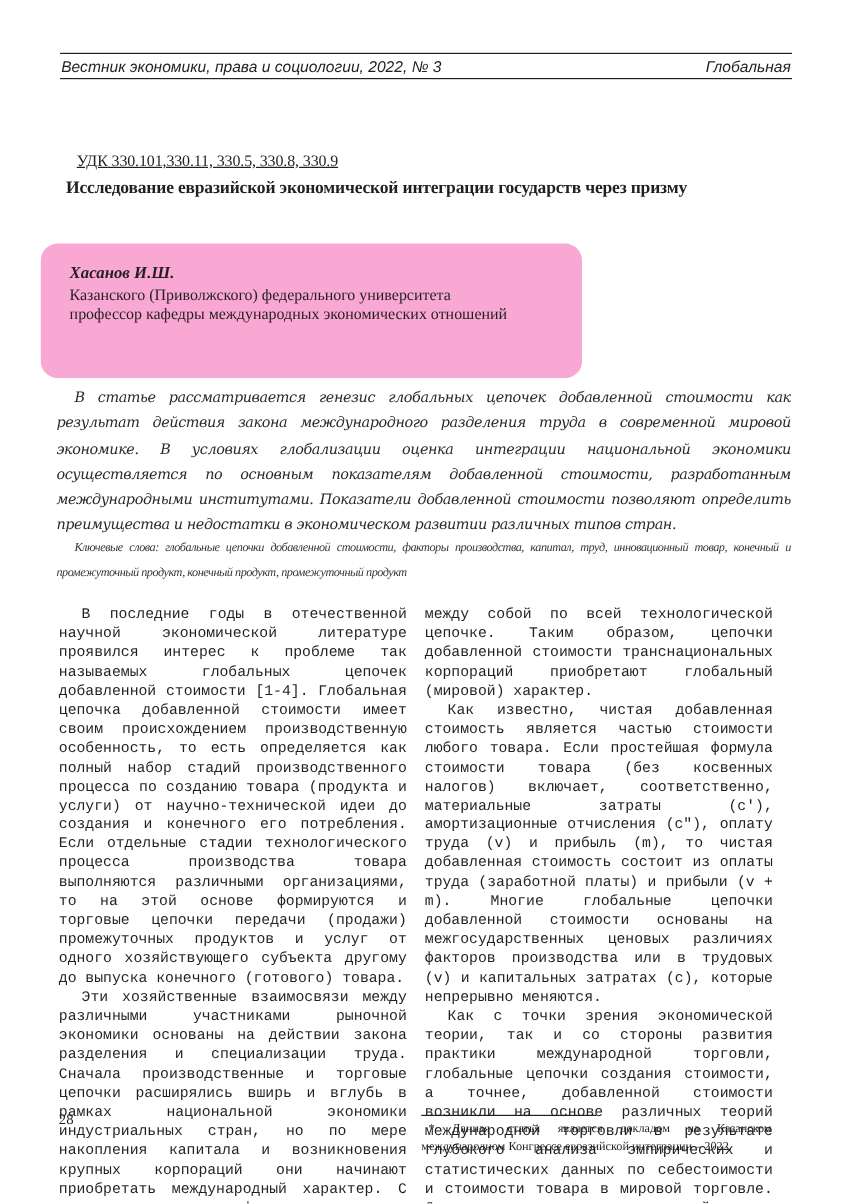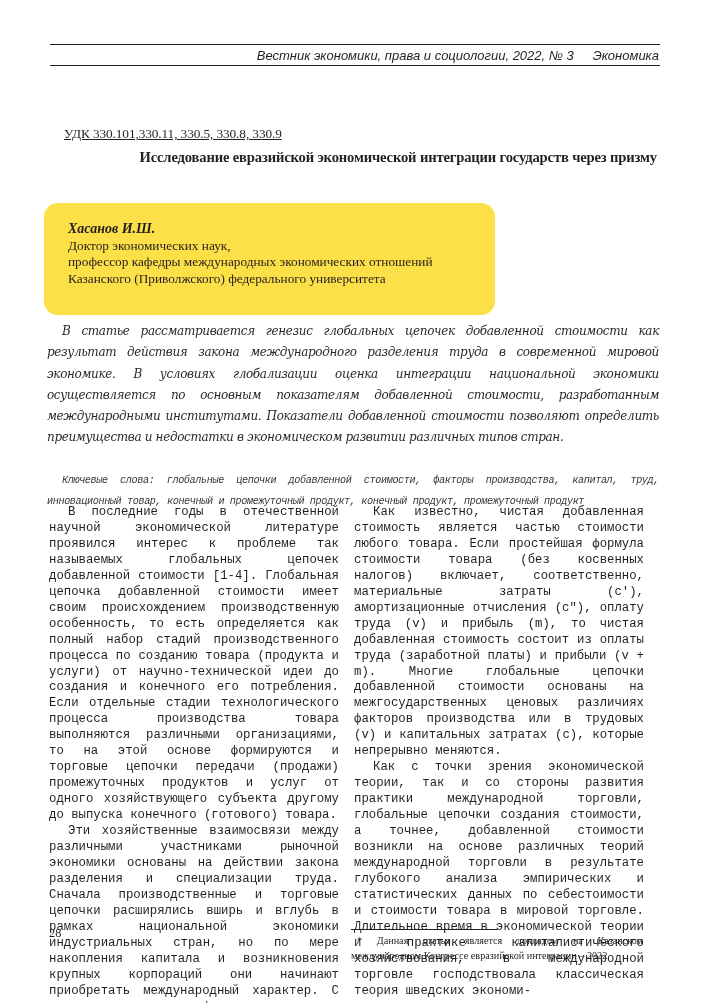--- a/index.html
+++ b/index.html
@@ -1,48 +1,48 @@
 <!DOCTYPE html>
 <html><head>
   <meta charset="utf-8">
   <style>
     html, body { margin: 0; padding: 0; background: #ffffff; }
     body { width: 709px; height: 1003px; position: relative; overflow: hidden; color: #231f20; }
     .header {
       position: absolute; left: 50px; top: 44px; width: 610px; height: 22px;
       border-top: 1.3px solid #231f20; border-bottom: 1.3px solid #231f20;
       font-family: "Liberation Sans", sans-serif; font-style: italic; font-size: 13px;
-      display: flex; justify-content: flex-end; align-items: center; box-sizing: border-box;
+      display: flex; justify-content: space-between; align-items: center; box-sizing: border-box;
       padding: 0 1px;
       gap: 19px;
     }
     .udk {
       position: absolute; left: 64px; top: 126px;
       font-family: "Liberation Serif", serif; font-size: 13.3px; letter-spacing: -0.1px; text-decoration: underline;
     }
     .title {
-      position: absolute; left: 55px; top: 148px; width: 602px; text-align: right;
+      position: absolute; left: 55px; top: 148px; width: 602px; text-align: left;
       font-family: "Liberation Serif", serif; font-weight: bold; font-size: 14.6px; line-height: 19px;
       letter-spacing: -0.15px;
     }
     .author-box {
-      position: absolute; left: 44px; top: 203px; width: 451px; height: 112px;
-      background: #fde047; border-radius: 14px; box-sizing: border-box;
+      position: absolute; left: 34px; top: 203px; width: 451px; height: 112px;
+      background: #f9a8d4; border-radius: 14px; box-sizing: border-box;
       padding: 18px 0 0 24px;
       font-family: "Liberation Serif", serif; font-size: 13.3px; line-height: 16.6px;
     }
     .author-name { font-weight: bold; font-style: italic; font-size: 14px; }
     .abstract {
       position: absolute; left: 47px; top: 321px; width: 612px;
       font-family: "DejaVu Serif", serif; font-style: italic; font-size: 12px; line-height: 21.3px;
       text-align: justify; text-indent: 15px; letter-spacing: -0.35px; color: #2b2728;
     }
     .keywords {
-      position: absolute; left: 47px; top: 470px; width: 612px;
-      font-family: Liberation Mono, monospace; font-style: italic; font-size: 10.2px; line-height: 21px;
+      position: absolute; left: 47px; top: 446px; width: 612px;
+      font-family: Liberation Serif, serif; font-style: italic; font-size: 10.2px; line-height: 21px;
       text-align: justify; text-indent: 15px; letter-spacing: -0.4px; color: #3a3637;
     }
     .col {
       position: absolute; top: 505px; width: 290px;
       font-family: Liberation Mono, monospace; font-size: 12.3px; line-height: 15.95px;
       text-align: justify; hyphens: manual; color: #231f20;
     }
     .col p { margin: 0; text-indent: 19px; }
     .col p.cont { text-indent: 0; }
     .col-left { left: 49px; }
@@ -59,46 +59,46 @@
     .page-number {
       position: absolute; left: 49px; top: 926px;
       font-family: "Liberation Serif", serif; font-size: 12.3px;
     }
   </style>
 </head>
 <body>
 
 <div class="header">
   <span>Вестник экономики, права и социологии, 2022, № 3</span>
-  <span>Экономика</span>
+  <span>Глобальная</span>
 </div>
 
 <div class="udk">УДК 330.101,330.11, 330.5, 330.8, 330.9</div>
 
 <div class="title">
   <div>Исследование евразийской экономической интеграции государств через призму</div>
 </div>
 
 <div class="author-box">
   <div class="author-name">Хасанов И.Ш.</div>
-  <div>Доктор экономических наук,</div>
+  <div>Казанского (Приволжского) федерального университета</div>
   <div>профессор кафедры международных экономических отношений</div>
-  <div>Казанского (Приволжского) федерального университета</div>
 </div>
 
 <div class="abstract">В статье рассматривается генезис глобальных цепочек добавленной стоимости как результат действия закона международного разделения труда в современной мировой экономике. В условиях глобализации оценка интеграции национальной экономики осуществляется по основным показателям добавленной стоимости, разработанным международными институтами. Показатели добавленной стоимости позволяют определить преимущества и недостатки в экономическом развитии различных типов стран.</div>
 
 <div class="keywords">Ключевые слова: глобальные цепочки добавленной стоимости, факторы производства, капитал, труд, инновационный товар, конечный и промежуточный продукт, конечный продукт, промежуточный продукт</div>
 
 <div class="col col-left">
   <p>В последние годы в отечественной научной экономической литературе проявился интерес к проблеме так называемых глобальных цепочек добавленной стоимости [1-4]. Глобальная цепочка добавленной стоимости имеет своим происхождением производственную особенность, то есть определяется как полный набор стадий производственного процесса по созданию товара (продукта и услуги) от научно-технической идеи до создания и конечного его потребления. Если отдельные стадии технологического процесса производства товара выполняются различными организациями, то на этой основе формируются и торговые цепочки передачи (продажи) промежуточных продуктов и услуг от одного хозяйствующего субъекта другому до выпуска конечного (готового) товара.</p>
   <p>Эти хозяйственные взаимосвязи между различными участниками рыночной экономики основаны на действии закона разделения и специализации труда. Сначала производственные и торговые цепочки расширялись вширь и вглубь в рамках национальной экономики индустриальных стран, но по мере накопления капитала и возникновения крупных корпораций они начинают приобретать международный характер. С открытием своих филиалов крупные национальные монополии ведущих стран перерастают в транснациональные корпорации. Кроме этого, транснациональные компании расширяют производственное и торговое сотрудничество</p>
 </div>
 
 <div class="col col-right">
+  <p class="cont">между собой по всей технологической цепочке. Таким образом, цепочки добавленной стоимости транснациональных корпораций приобретают глобальный (мировой) характер.</p>
   <p>Как известно, чистая добавленная стоимость является частью стоимости любого товара. Если простейшая формула стоимости товара (без косвенных налогов) включает, соответственно, материальные затраты (c′), амортизационные отчисления (c″), оплату труда (v) и прибыль (m), то чистая добавленная стоимость состоит из оплаты труда (заработной платы) и прибыли (v + m). Многие глобальные цепочки добавленной стоимости основаны на межгосударственных ценовых различиях факторов производства или в трудовых (v) и капитальных затратах (c), которые непрерывно меняются.</p>
   <p>Как с точки зрения экономической теории, так и со стороны развития практики международной торговли, глобальные цепочки создания стоимости, а точнее, добавленной стоимости возникли на основе различных теорий международной торговли в результате глубокого анализа эмпирических и статистических данных по себестоимости и стоимости товара в мировой торговле. Длительное время в экономической теории и практике капиталистического хозяйствования, в международной торговле господствовала классическая теория шведских экономи-</p>
 </div>
 
 <div class="footnote-rule"></div>
 <div class="footnote">* Данная статья является докладом на Казанском международном Конгрессе евразийской интеграции – 2022.</div>
 
 <div class="page-number">28</div>
 
 </body></html>

